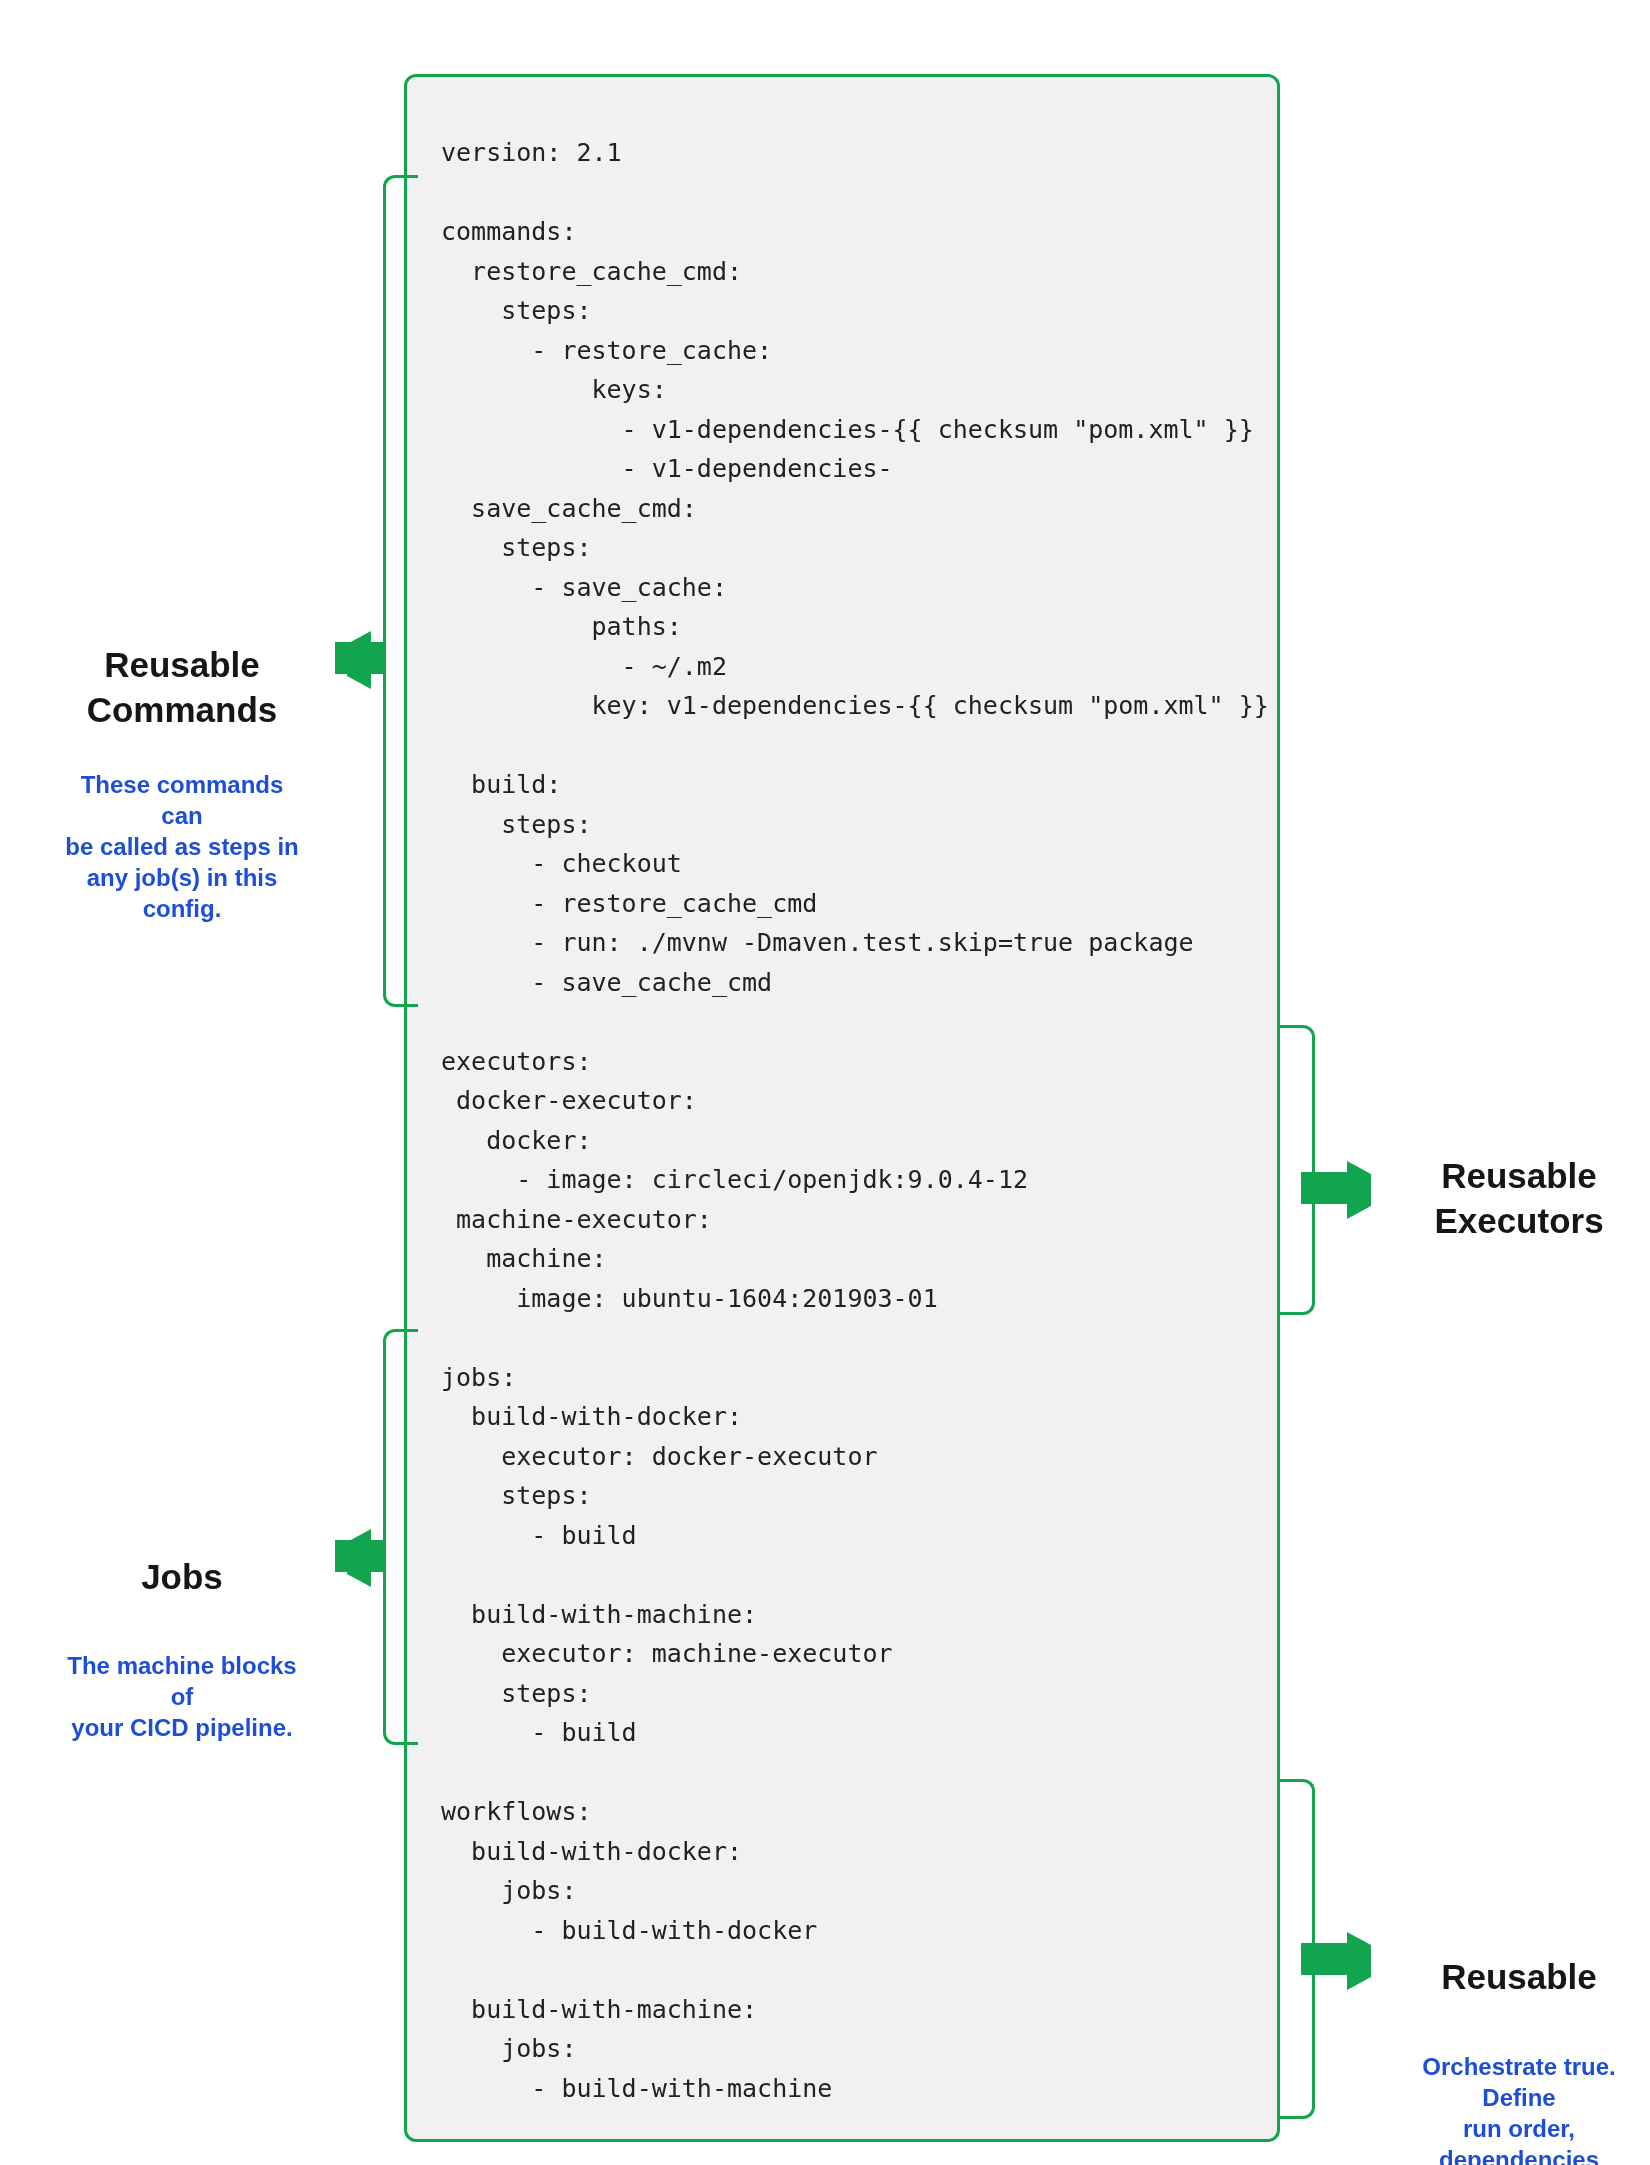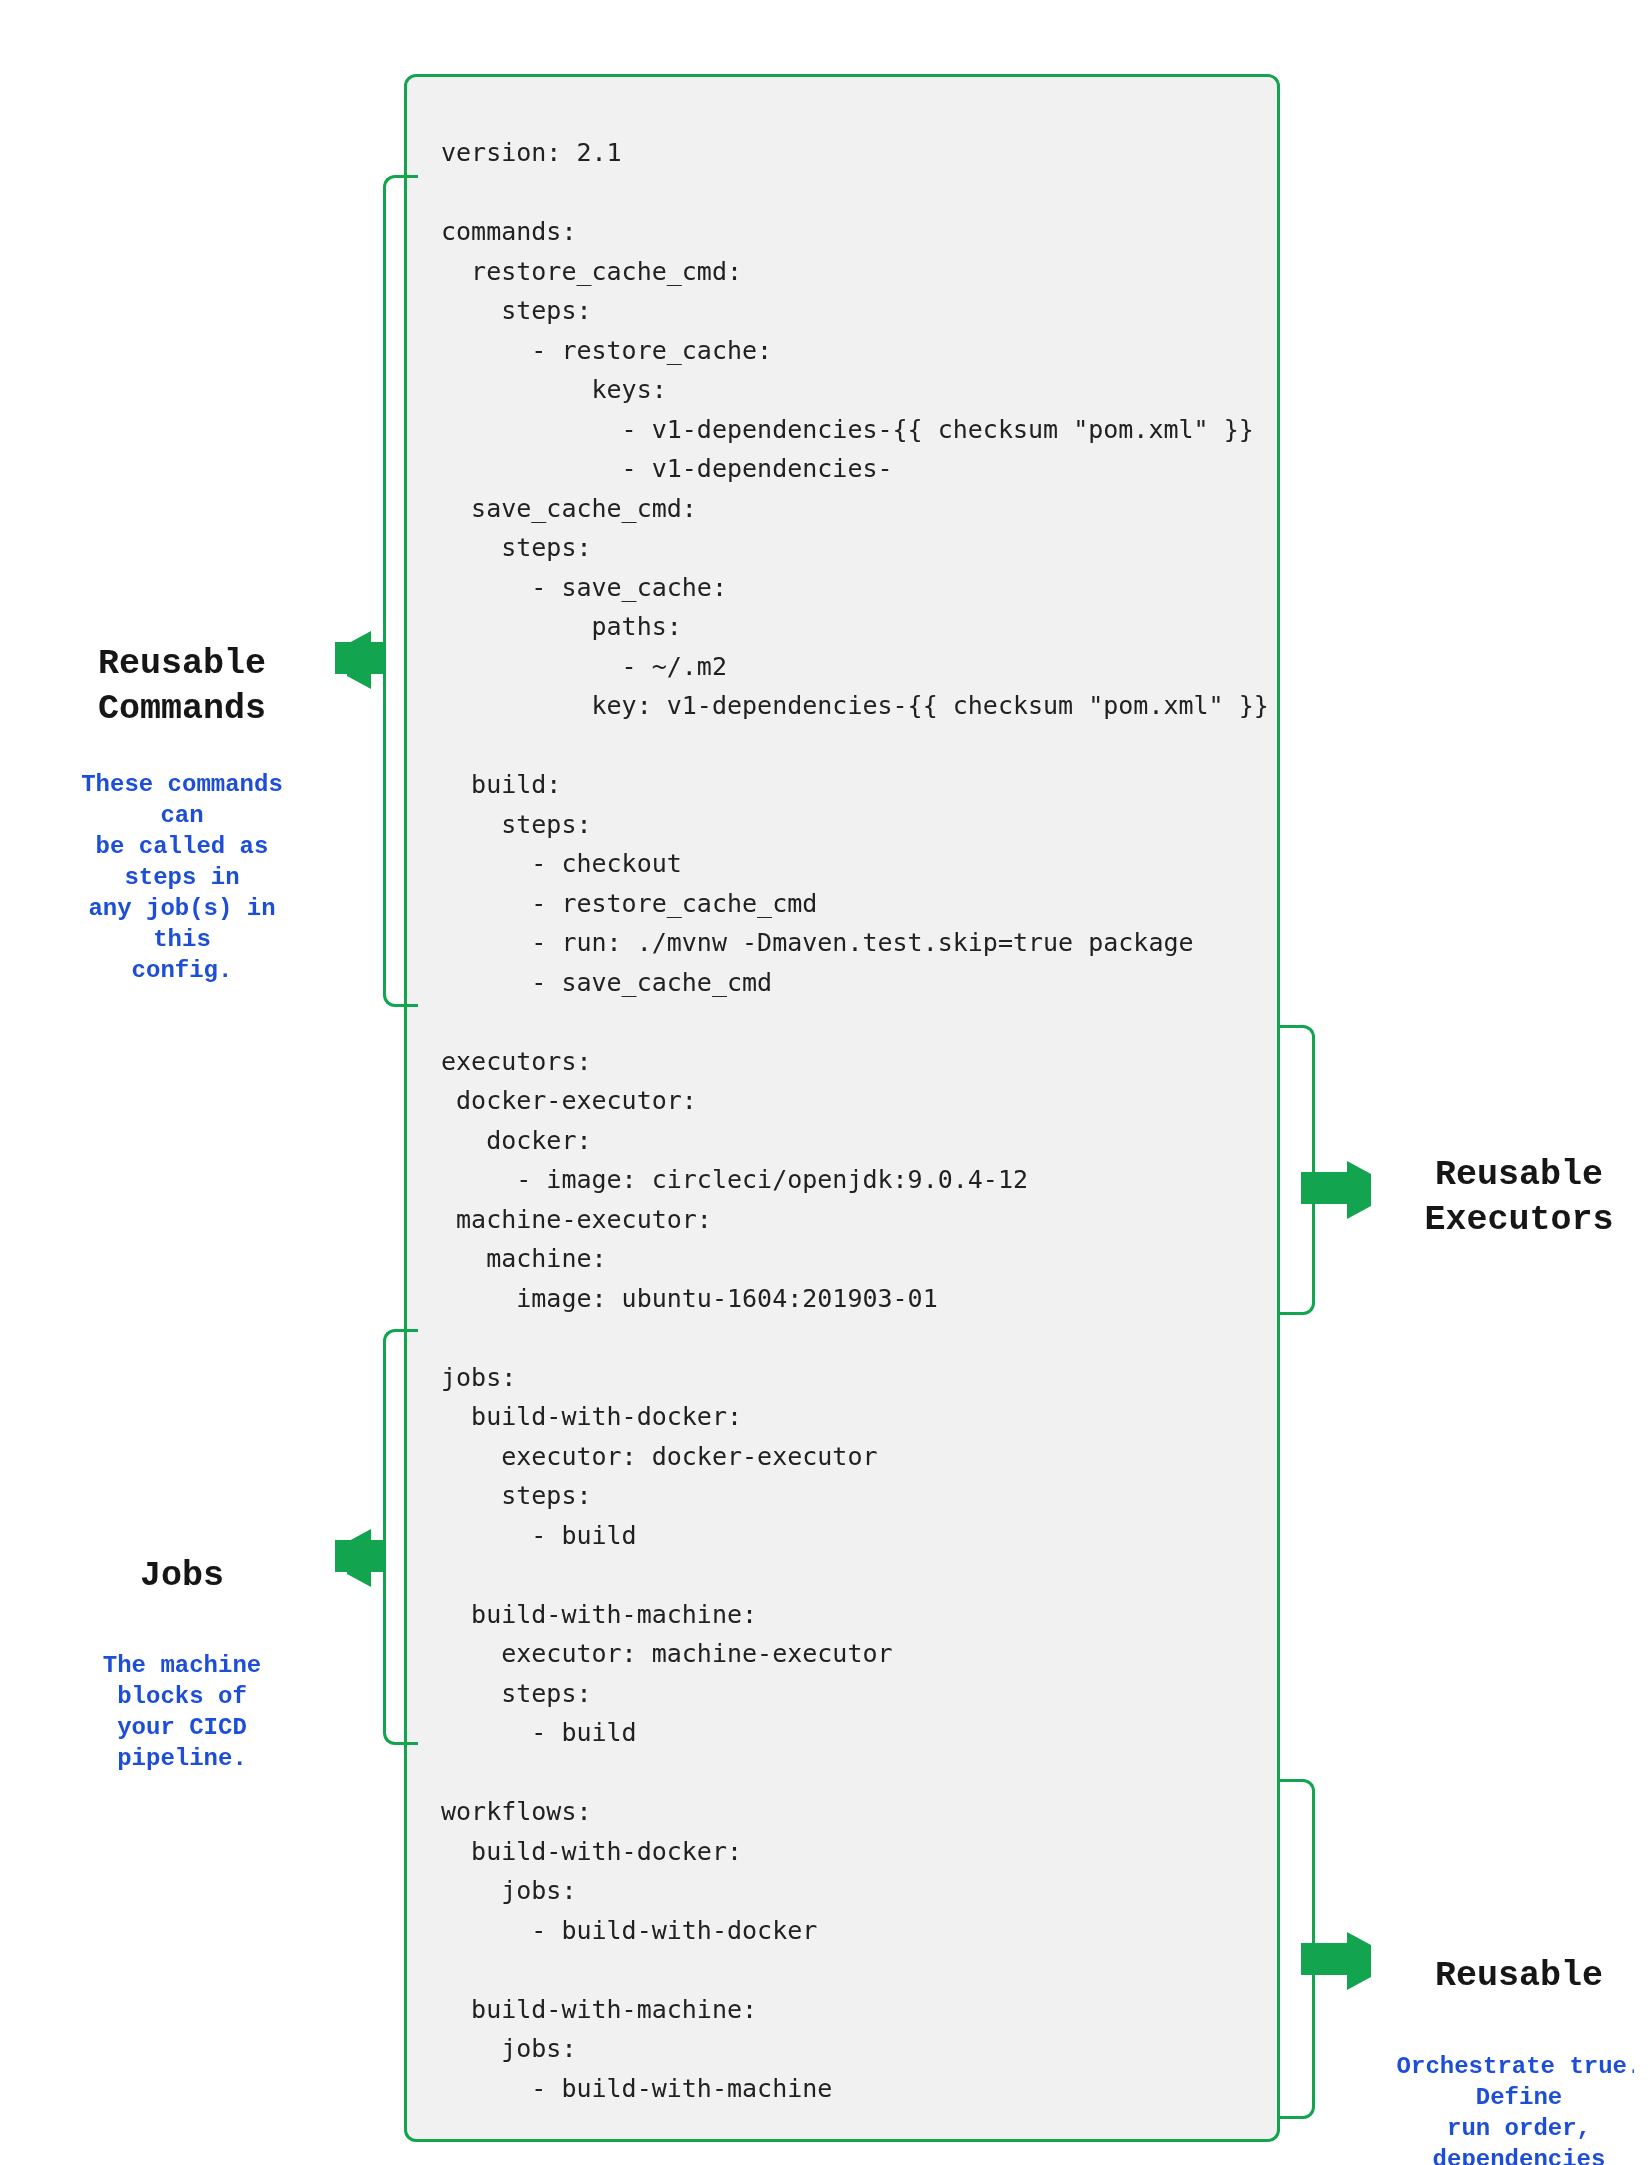--- a/index.html
+++ b/index.html
@@ -78,21 +78,20 @@
   .line-jobs      { left: 303px;  top: 1508px; width: 48px; }
   .head-jobs      { left: 283px;  top: 1497px; }
   .line-workflows { left: 1269px; top: 1911px; width: 48px; }
   .head-workflows { left: 1315px; top: 1900px; }
 
   
   .annotation {
     position: absolute;
     text-align: center;
     color: var(--ink);
-    font-family: Liberation Mono, monospace;
   }
   .annotation h2 {
     font-size: 35px;
     line-height: 45px;
     font-weight: bold;
     white-space: pre-line;
     color: #161616;
   }
   .annotation p {
     font-size: 24px;

